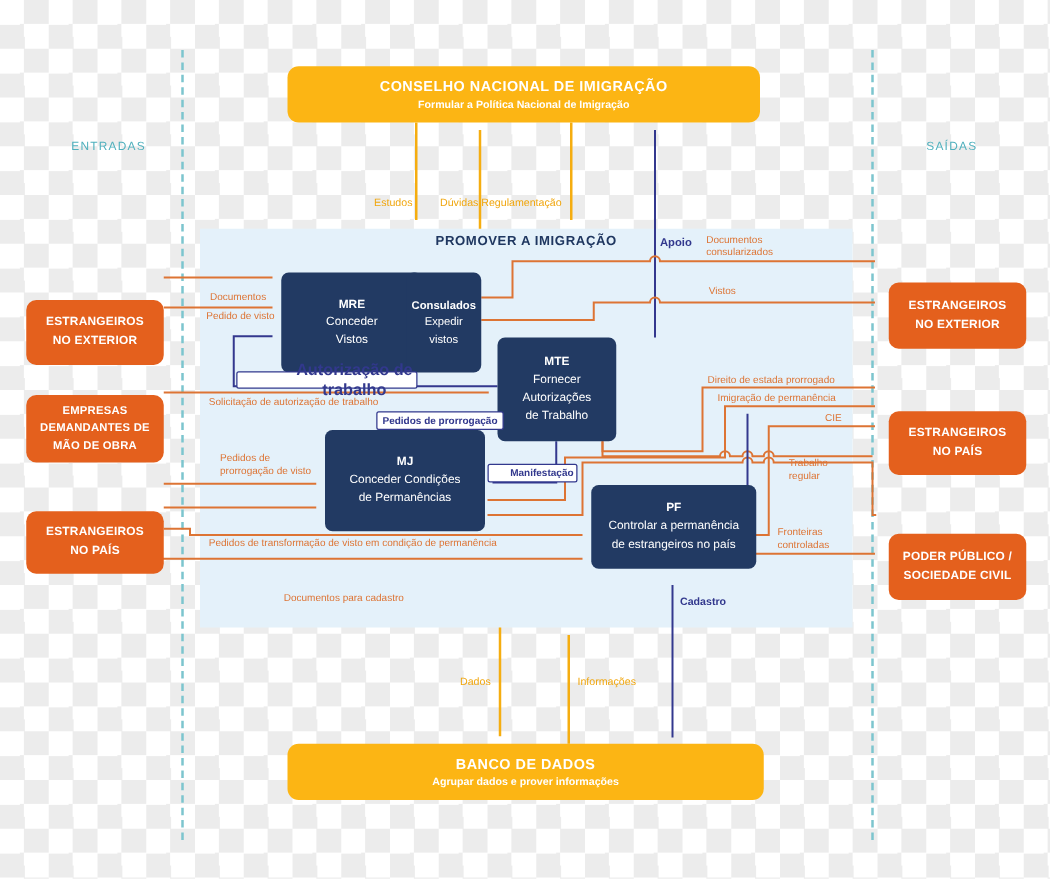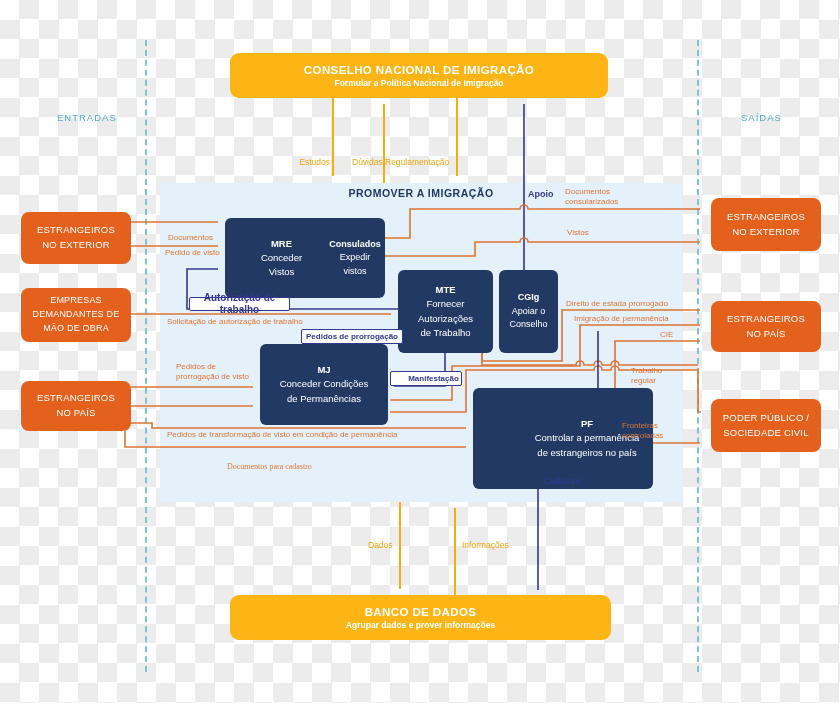--- a/index.html
+++ b/index.html
@@ -15,21 +15,21 @@
   .lane-label{position:absolute;color:#4fb0bd;font-weight:normal;font-size:9.5px;letter-spacing:1px;}
   .process-area{position:absolute;left:160px;top:183px;width:522px;height:319px;background:#e4f1fa;}
   .process-title{position:absolute;left:160px;top:187px;width:522px;text-align:center;
     color:#1f3760;font-weight:bold;font-size:10.5px;letter-spacing:.5px;}
   .ybox{position:absolute;background:#fcb514;border-radius:9px;color:#fff;text-align:center;
     display:flex;flex-direction:column;justify-content:center;gap:2px;}
   .ybox .t1{font-size:11.5px;font-weight:bold;letter-spacing:.4px;}
   .ybox .t2{font-size:8.5px;font-weight:bold;}
   .obox{position:absolute;background:#e4601d;border-radius:8px;color:#fff;text-align:center;
     display:flex;align-items:center;justify-content:center;
-    font-size:9.5px;font-weight:normal;letter-spacing:.2px;line-height:1.55;}
+    font-size:9.5px;font-weight:bold;letter-spacing:.2px;line-height:1.55;margin-top:28px;}
   .nbox{position:absolute;background:#223a63;border-radius:6px;color:#fff;text-align:center;
     display:flex;flex-direction:column;align-items:center;justify-content:center;
     font-size:9.5px;line-height:1.5;}
   .nbox .nm{font-weight:bold;}
   .flow-label{position:absolute;font-size:8px;line-height:1.2;}
   .fl-orange{color:#dd7434;}
   .fl-yellow{color:#f0a60e;}
   .fl-navy{color:#32388d;font-weight:bold;}
   .fl-navy-box{background:#ffffff;border:1px solid #32388d;color:#32388d;font-weight:bold;
     text-align:center;display:flex;align-items:center;justify-content:center;border-radius:2px;}
@@ -130,52 +130,47 @@
     <div class="nm">Consulados</div>
     <div class="pre">Expedir
 vistos</div>
   </div>
   <div class="nbox" style="left:398px;top:270px;width:95px;height:83px;">
     <div class="nm">MTE</div>
     <div class="pre">Fornecer
 Autorizações
 de Trabalho</div>
   </div>
-  <div class="nbox" style="left:499px;top:270px;width:59px;height:83px;font-size:9px;">
-    <div class="nm">CGIg</div>
-    <div class="pre">Apoiar o
-Conselho</div>
-  </div>
   <div class="nbox" style="left:260px;top:344px;width:128px;height:81px;">
     <div class="nm">MJ</div>
     <div class="pre">Conceder Condições
 de Permanências</div>
   </div>
-  <div class="nbox" style="left:473px;top:388px;width:132px;height:101px;padding-left:48px;">
+  <div class="nbox" style="left:473px;top:388px;width:132px;height:67px;">
     <div class="nm">PF</div>
     <div class="pre">Controlar a permanência
 de estrangeiros no país</div>
   </div>
 
   <div class="flow-label fl-yellow" style="left:290px;top:157px;width:40px;text-align:right;font-size:8.5px;">Estudos</div>
   <div class="flow-label fl-yellow" style="left:352px;top:157px;font-size:8.5px;">Dúvidas</div>
   <div class="flow-label fl-yellow" style="left:385px;top:157px;font-size:8.5px;">Regulamentação</div>
   <div class="flow-label fl-navy" style="left:528px;top:189px;font-size:9px;">Apoio</div>
 
   <div class="flow-label fl-orange" style="left:168px;top:233px;">Documentos</div>
   <div class="flow-label fl-orange" style="left:165px;top:248px;">Pedido de visto</div>
 
-  <div class="flow-label fl-navy-box" style="left:189px;top:297px;width:99px;height:12px;font-size:10px;">Autorização de trabalho</div>
+  <div class="flow-label fl-navy-box" style="left:189px;top:297px;width:99px;height:12px;font-size:13px;padding-left:44px;">Autorização de trabalho</div>
   <div class="flow-label fl-orange" style="left:167px;top:317px;">Solicitação de autorização de trabalho</div>
   <div class="flow-label fl-navy-box" style="left:301px;top:329px;width:100px;height:13px;font-size:8px;">Pedidos de prorrogação</div>
   <div class="flow-label fl-navy-box" style="left:390px;top:371px;width:55px;height:13px;font-size:8px;padding-left:15px;">Manifestação</div>
   <div class="flow-label fl-orange pre" style="left:176px;top:362px;">Pedidos de
 prorrogação de visto</div>
   <div class="flow-label fl-orange" style="left:167px;top:430px;">Pedidos de transformação de visto em condição de permanência</div>
-  <div class="flow-label fl-orange" style="left:227px;top:462px;font-family:Liberation Serif, serif;">Documentos para cadastro</div>
+  <div class="flow-label fl-orange" style="left:227px;top:474px;">Documentos para cadastro</div>
 
   <div class="flow-label fl-orange pre" style="left:565px;top:187px;">Documentos
 consularizados</div>
   <div class="flow-label fl-orange" style="left:567px;top:228px;">Vistos</div>
   <div class="flow-label fl-orange" style="left:566px;top:299px;">Direito de estada prorrogado</div>
   <div class="flow-label fl-orange" style="left:574px;top:314px;">Imigração de permanência</div>
   <div class="flow-label fl-orange" style="left:660px;top:330px;width:18px;text-align:left;">CIE</div>
   <div class="flow-label fl-orange pre" style="left:631px;top:366px;">Trabalho
 regular</div>
   <div class="flow-label fl-orange pre" style="left:622px;top:421px;">Fronteiras

